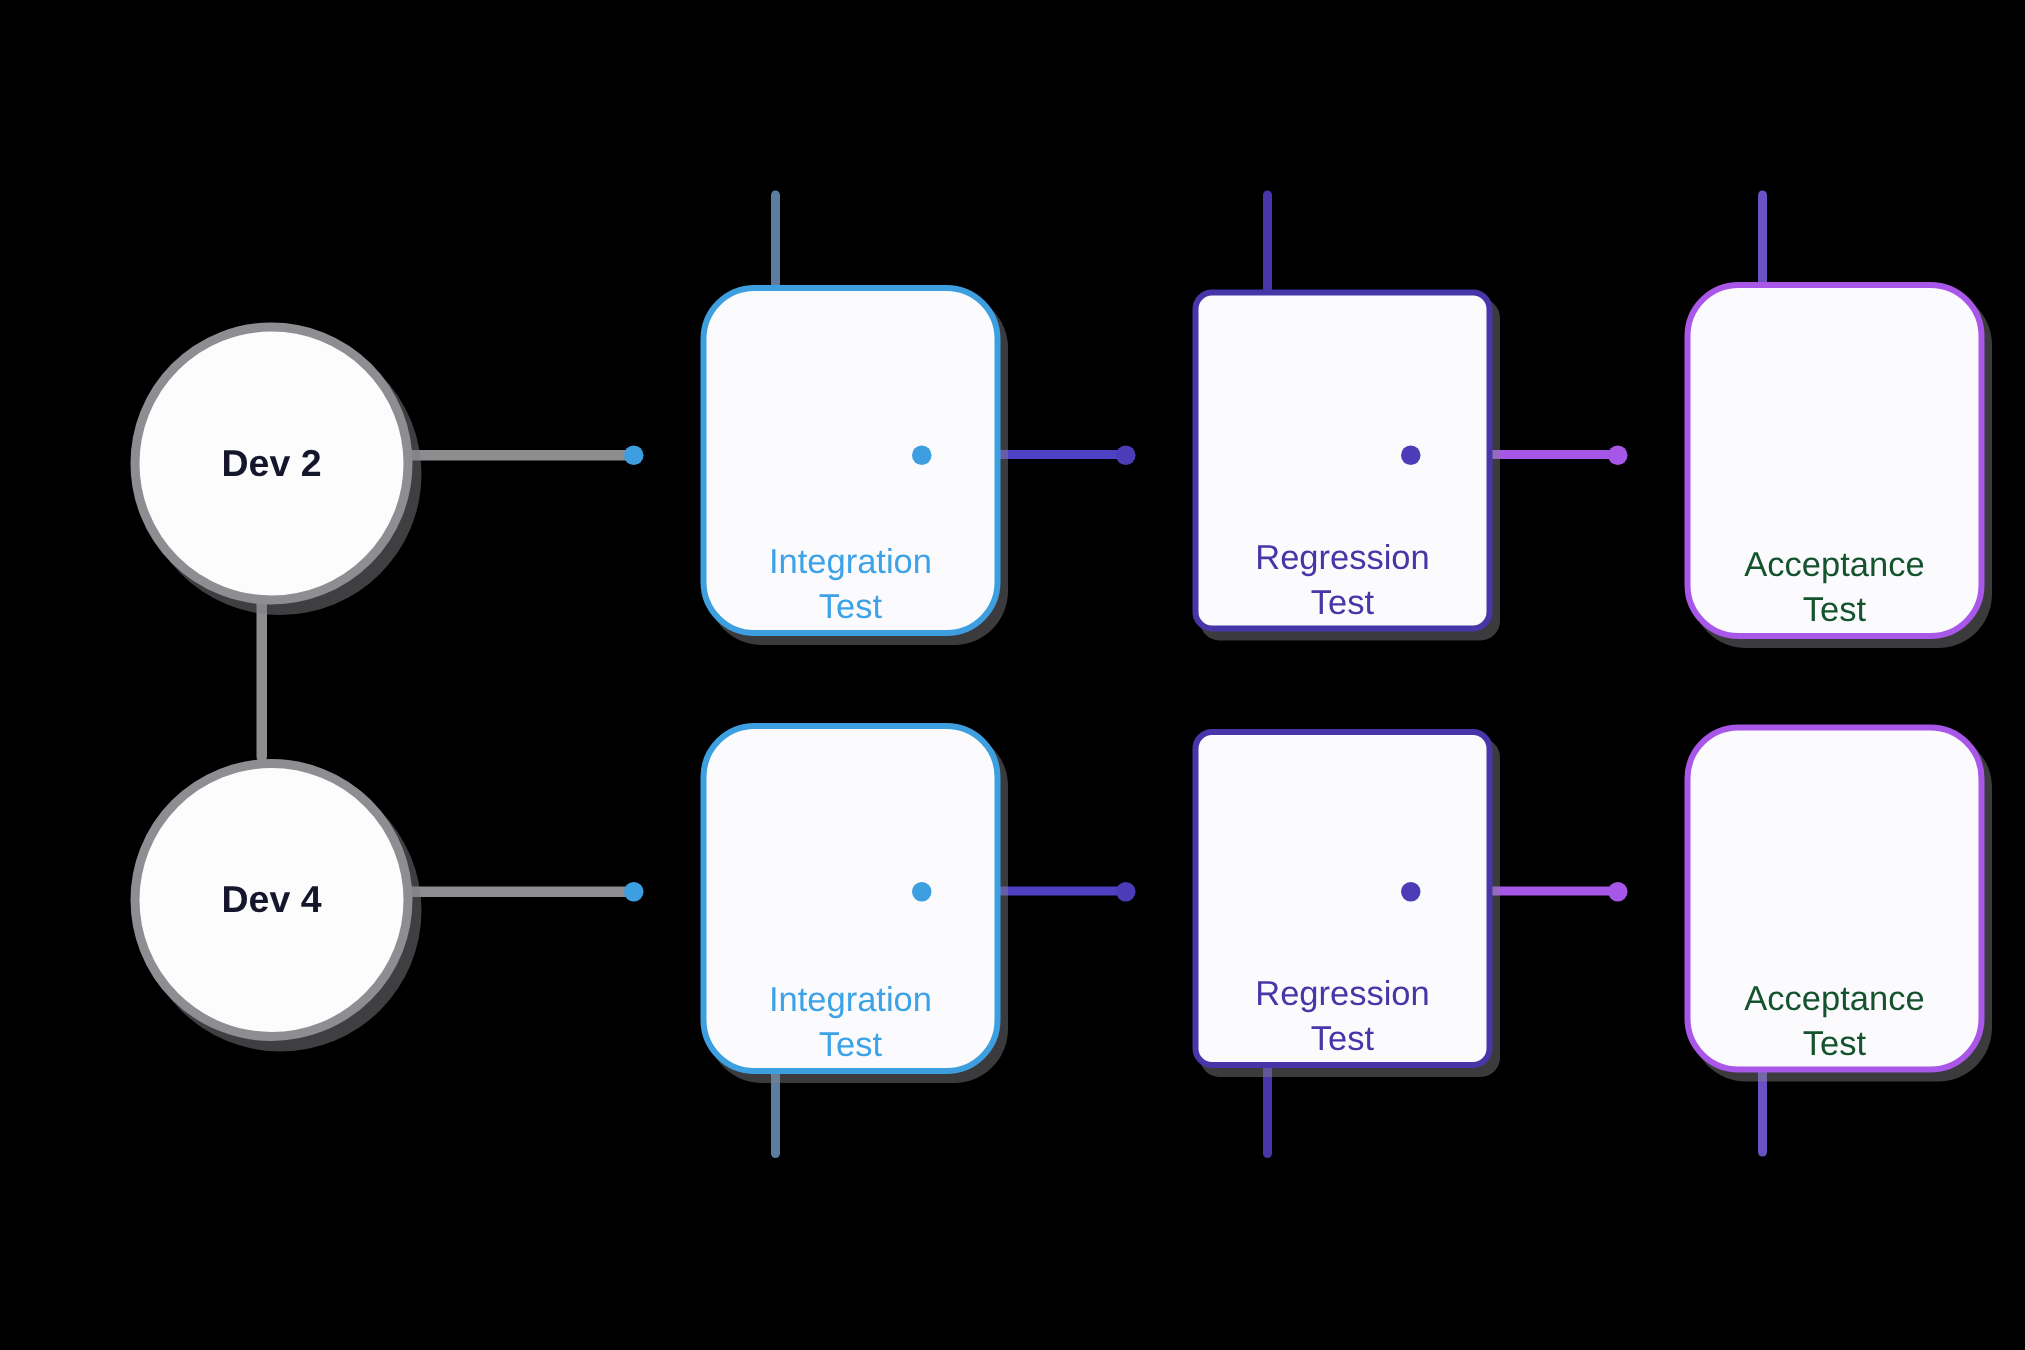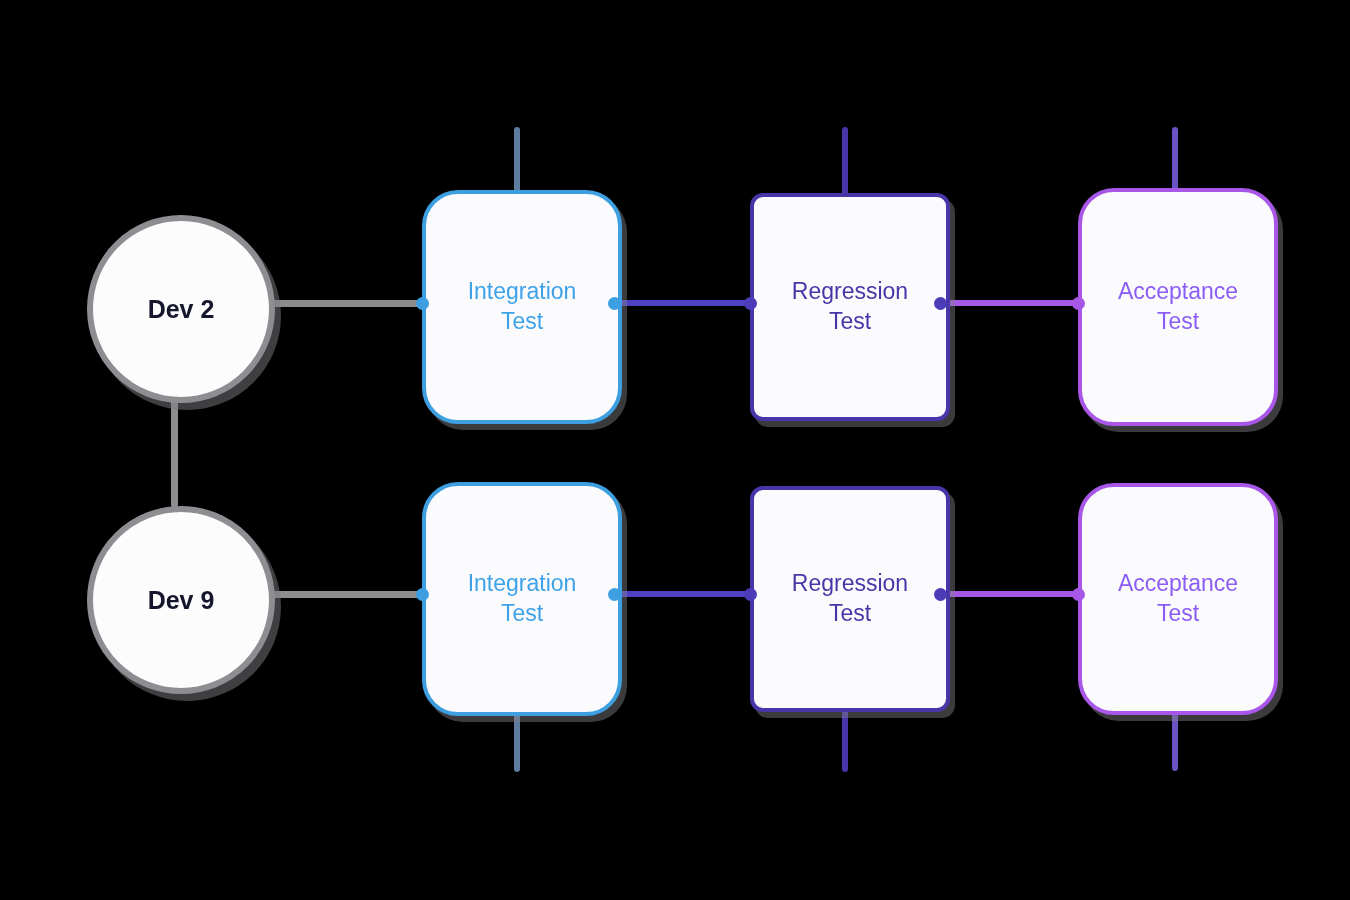--- a/index.html
+++ b/index.html
@@ -12,26 +12,26 @@
     position:absolute;width:176px;height:176px;border-radius:50%;
     background:#fcfcfd;border:6px solid #8e8e92;
     box-shadow:6px 7px 0 rgba(125,125,130,0.5);
     display:flex;align-items:center;justify-content:center;
   }
   .dev .label{font-weight:bold;font-size:25px;color:#15162c;}
   
   .node{
     position:absolute;width:192px;border-radius:36px;background:#fbfbfd;
     border:4px solid #a3a3a3;box-shadow:5px 6px 0 rgba(130,130,135,0.45);
-    display:flex;align-items:center;justify-content:center;text-align:center;
+    display:flex;align-items:flex-end;justify-content:center;text-align:center;margin-left:45px;
   }
   .node .label{font-size:23px;line-height:1.3;white-space:pre-line;}
   .node.blue{border-color:#3d9fe0;}   .node.blue .label{color:#3da2e8;}
   .node.indigo{border-color:#4636a8;border-radius:13px;} .node.indigo .label{color:#4636a8;}
-  .node.purple{border-color:#a857e8;} .node.purple .label{color:#8b5cf6;}
+  .node.purple{border-color:#a857e8;} .node.purple .label{color:#14532d;}
   
   .line{position:absolute;border-radius:4px;}
   .line.h{height:6px;}
   .line.v{width:6px;}
   .line.gray{background:#8d8d90;}
   .line.violet{background:#4f41c4;}
   .line.purple{background:#a757e8;}
   .line.slate{background:#5d7ca0;}
   .line.indigo{background:#4636a8;}
   .line.lavender{background:#6a52c4;}
@@ -61,21 +61,21 @@
   <div class="line h violet" style="left:616px;top:300px;width:136px;"></div>
   <div class="line h purple" style="left:942px;top:300px;width:138px;"></div>
 
   <div class="line h violet" style="left:616px;top:591px;width:136px;"></div>
   <div class="line h purple" style="left:942px;top:591px;width:138px;"></div>
 
   <div class="dev" style="left:87px;top:215px;">
     <span class="label">Dev 2</span>
   </div>
   <div class="dev" style="left:87px;top:506px;">
-    <span class="label">Dev 9</span>
+    <span class="label">Dev 4</span>
   </div>
 
   <div class="node blue" style="left:422px;top:190px;height:226px;">
     <span class="label">Integration
 Test</span>
   </div>
   <div class="node indigo" style="left:750px;top:193px;height:220px;">
     <span class="label">Regression
 Test</span>
   </div>

